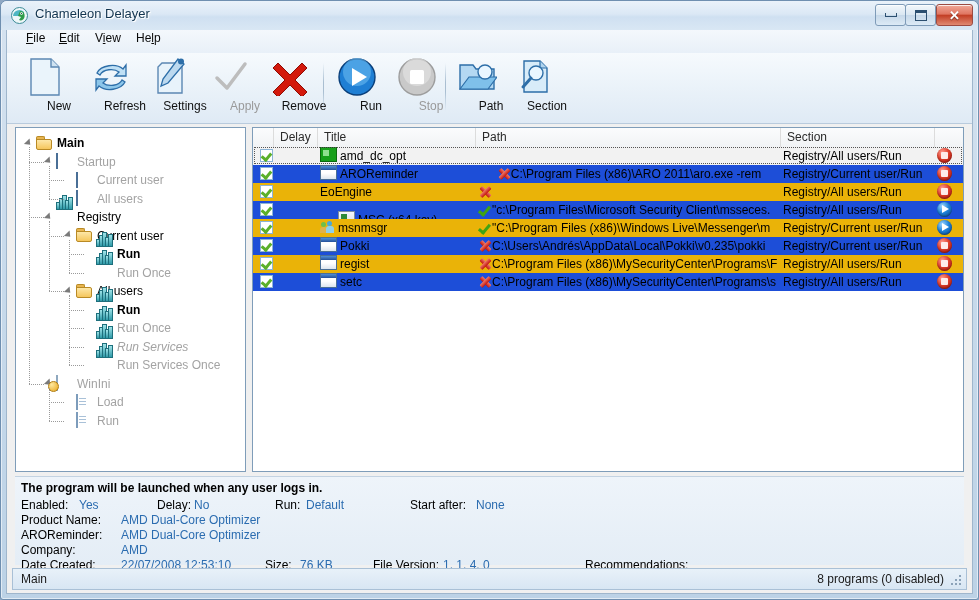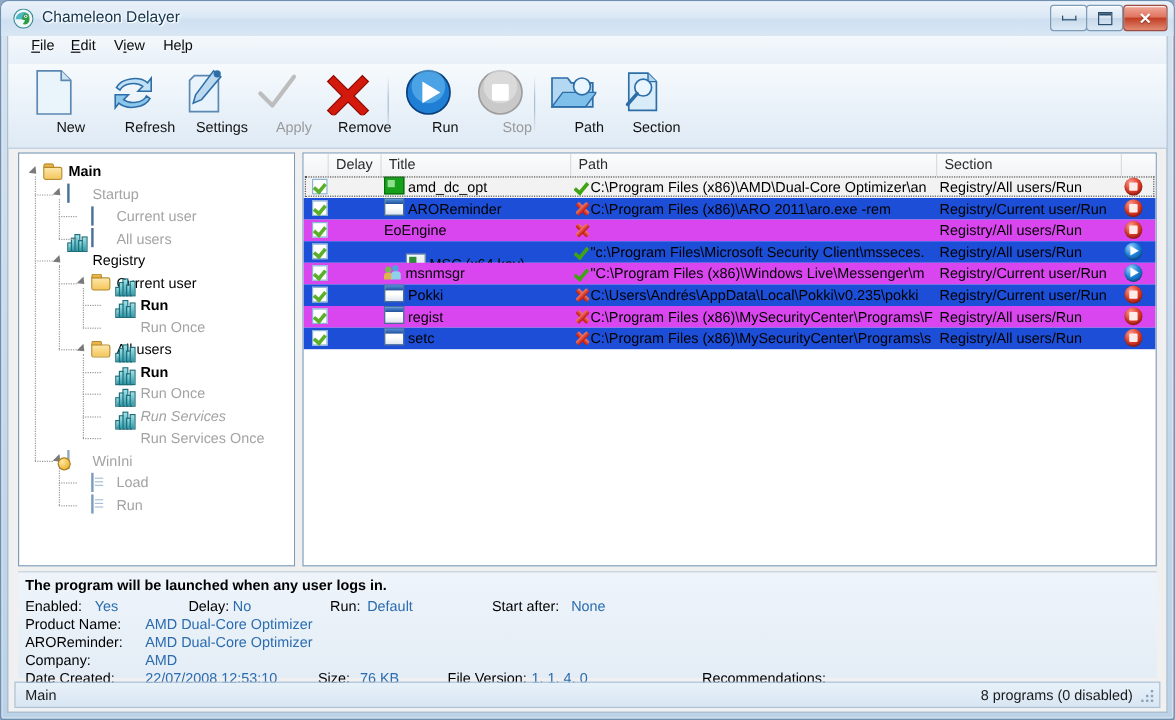--- a/index.html
+++ b/index.html
@@ -143,21 +143,21 @@
     border-bottom:1px solid #d4d4d4;
   }
   .hcell{
     position:absolute;top:0;height:19px;line-height:19px;
     font-size:12px;color:#2b2b2b;padding-left:6px;box-sizing:border-box;
     border-right:1px solid #dcdcdc;white-space:nowrap;cursor:default;
   }
   #lv-body{position:absolute;left:0;top:19px;right:0;bottom:0;}
   .lvrow{position:absolute;left:0;right:0;height:18px;}
   .lvrow.odd{background:#1d4ed8;}
-  .lvrow.even{background:#d946ef;}
+  .lvrow.even{background:#eab308;}
   .lvrow.selected{background:#f2f2f2;}
   .lvrow.selected .focusbox{
     position:absolute;left:1px;top:0;right:1px;height:17px;
     border:1px dotted #555;box-sizing:border-box;pointer-events:none;
   }
   .cell{position:absolute;top:0;height:18px;line-height:18px;font-size:12px;color:#000;
     white-space:nowrap;overflow:hidden;}
 
   
   .cbx{position:absolute;width:13px;height:13px;top:2px;left:7px;
@@ -477,30 +477,29 @@
         <div class="hcell" style="left:65px;width:158px">Title</div>
         <div class="hcell" style="left:223px;width:305px">Path</div>
         <div class="hcell" style="left:528px;width:154px">Section</div>
         <div class="hcell" style="left:682px;right:0;border-right:none"></div>
       </div>
       <div id="lv-body">
           <div class="lvrow even selected" style="top: 0px;">
             <span class="cbx"></span>
             <span class="cell" style="left: 23px; width: 42px;"></span>
             <span class="cell" style="left: 67px; width: 154px;"><span class="ri ri-green"></span><span>amd_dc_opt</span></span>
-            <span class="cell" style="left: 225px; width: 302px;"><span class="okmark"></span><span>C:\Program Files (x86)\AMD\Dual-Core Optimizer\an</span></span>
             <span class="cell" style="left: 530px; width: 152px;">Registry/All users/Run</span>
             <span class="orb stop" style="left: 684px;"></span>
             <span class="focusbox"></span>
           </div>
           <div class="lvrow odd" style="top: 18px;">
             <span class="cbx"></span>
             <span class="cell" style="left: 23px; width: 42px;"></span>
             <span class="cell" style="left: 67px; width: 154px;"><span class="ri ri-window"></span><span>AROReminder</span></span>
-            <span class="cell" style="left: 225px; width: 302px;"><span class="xmark"></span><span>C:\Program Files (x86)\ARO 2011\aro.exe -rem</span></span>
+            <span class="cell" style="left: 225px; width: 302px; text-align: center;"><span class="xmark"></span><span>C:\Program Files (x86)\ARO 2011\aro.exe -rem</span></span>
             <span class="cell" style="left: 530px; width: 152px;">Registry/Current user/Run</span>
             <span class="orb stop" style="left: 684px;"></span>
           </div>
           <div class="lvrow even" style="top: 36px;">
             <span class="cbx"></span>
             <span class="cell" style="left: 23px; width: 42px;"></span>
             <span class="cell" style="left: 67px; width: 154px;"><span>EoEngine</span></span>
             <span class="cell" style="left: 225px; width: 302px;"><span class="xmark"></span><span></span></span>
             <span class="cell" style="left: 530px; width: 152px;">Registry/All users/Run</span>
             <span class="orb stop" style="left: 684px;"></span>

